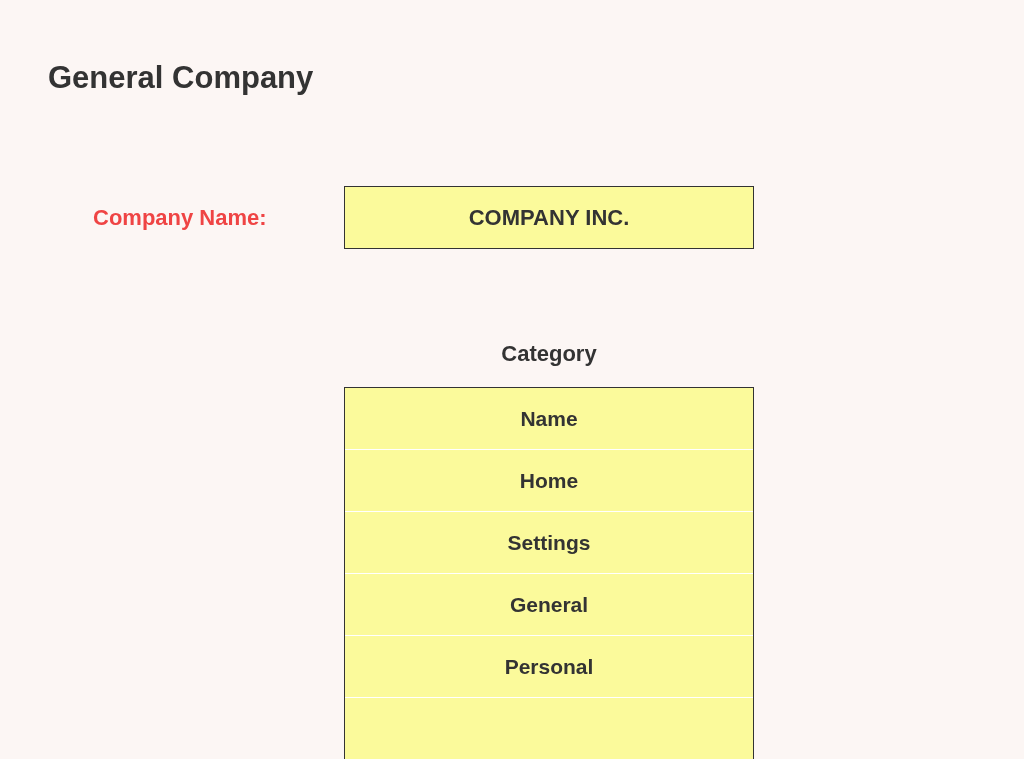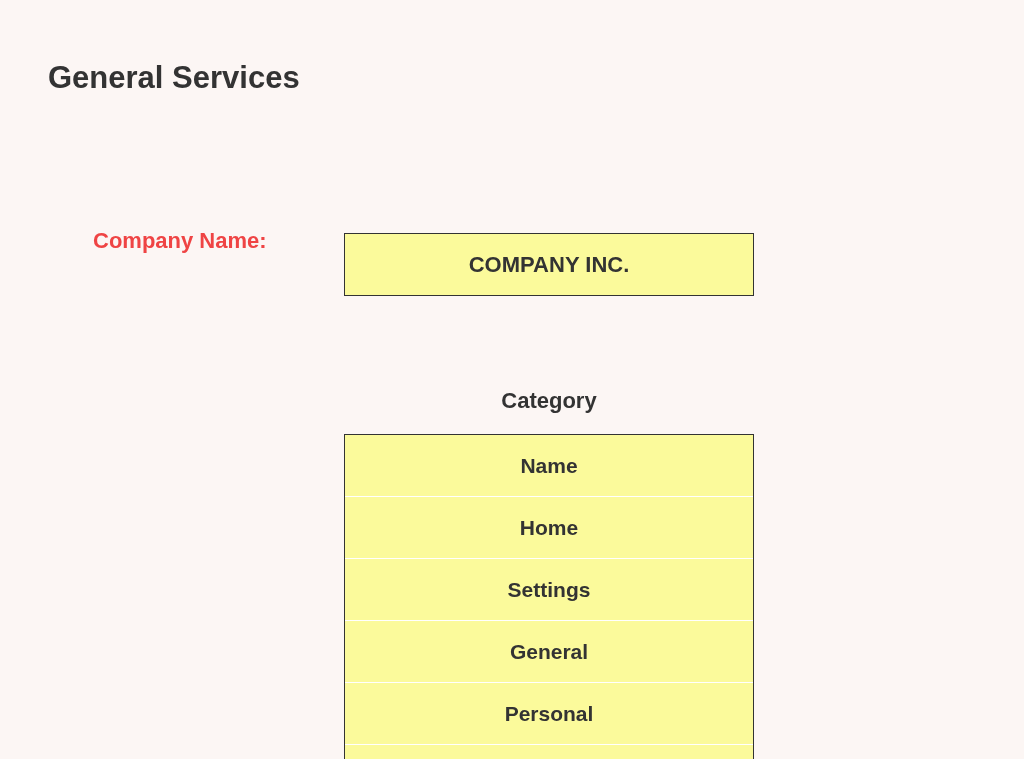--- a/index.html
+++ b/index.html
@@ -42,21 +42,20 @@
       width: 100%;
       height: 63px;
       background: #fbfa9b;
       border: 1px solid #333333;
       font-family: Verdana, Geneva, sans-serif;
       font-size: 22px;
       font-weight: bold;
       color: #333333;
       text-align: center;
       outline: none;
-      margin-top: 47px;
     }
     .category-section {
       margin-left: 296px;
       width: 410px;
     }
     .category-header {
       font-size: 22px;
       font-weight: bold;
       color: #333333;
       text-align: center;
@@ -79,21 +78,21 @@
       cursor: pointer;
     }
     .category-item:last-child {
       border-bottom: none;
     }
   </style>
 </head>
 <body>
 
 <div class="container">
-  <h1 class="page-title">General Services</h1>
+  <h1 class="page-title">General Company</h1>
 
   <div class="row-company">
     <div class="company-label">Company Name:</div>
     <div class="company-input-wrap">
       <input type="text" class="company-input" value="COMPANY INC." style="">
     </div>
   </div>
 
   <div class="category-section">
     <div class="category-header">Category</div>

